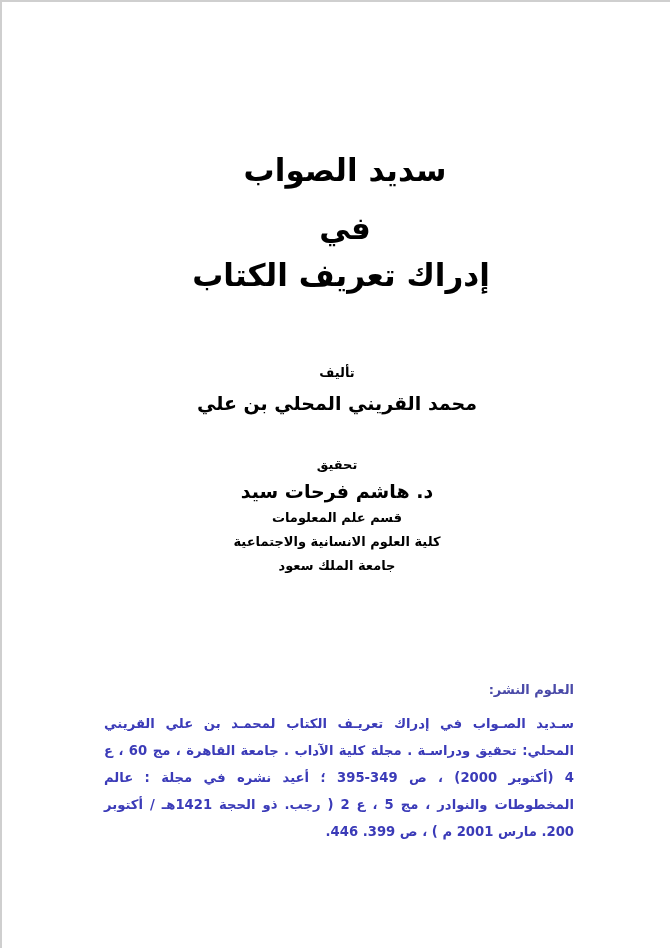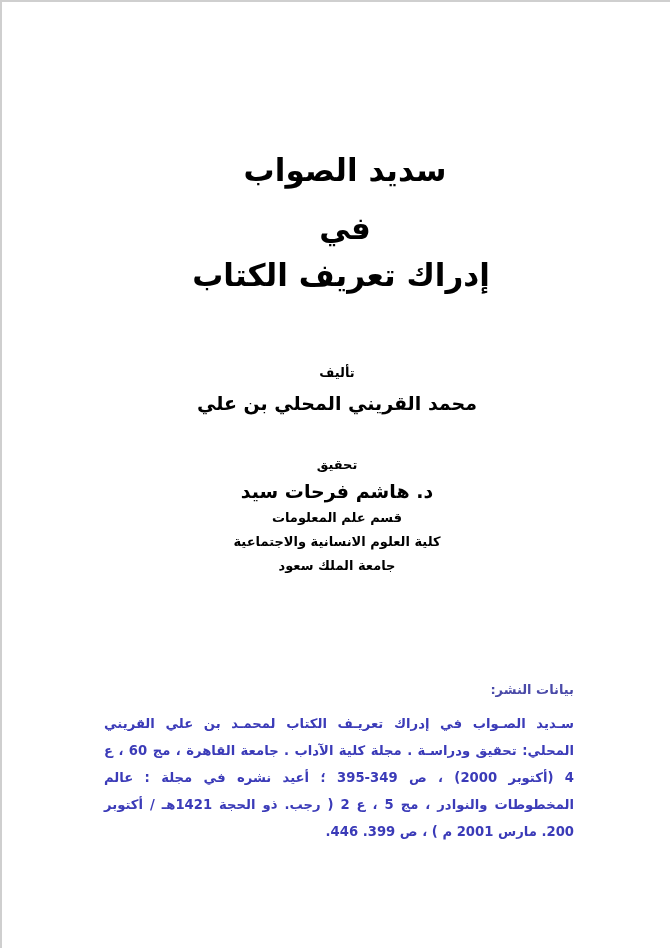--- a/index.html
+++ b/index.html
@@ -102,16 +102,16 @@
   <div id="author-label" class="center-block label-small">تأليف</div>
   <div id="author-name" class="center-block name-line">محمد القريني المحلي بن علي</div>
 
   <div id="editor-label" class="center-block label-small">تحقيق</div>
   <div id="editor-name" class="center-block name-line">د. هاشم فرحات سيد</div>
 
   <div id="affil-1" class="center-block affil">قسم علم المعلومات</div>
   <div id="affil-2" class="center-block affil">كلية العلوم الانسانية والاجتماعية</div>
   <div id="affil-3" class="center-block affil">جامعة الملك سعود</div>
 
-  <div class="pub pub-heading">بيانات النشر:</div>
+  <div class="pub pub-heading">العلوم النشر:</div>
   <div class="pub pub-body">سـديد الصـواب في إدراك تعريـف الكتاب لمحمـد بن علي القريني المحلي: تحقيق ودراسـة . مجلة كلية الآداب . جامعة القاهرة ، مج 60 ، ع 4 (أكتوبر 2000) ، ص 349-395 ؛ أعيد نشره في مجلة : عالم المخطوطات والنوادر ، مج 5 ، ع 2 ( رجب. ذو الحجة 1421هـ / أكتوبر 200. مارس 2001 م ) ، ص 399. 446.</div>
 
 </div>
 
 </body></html>

